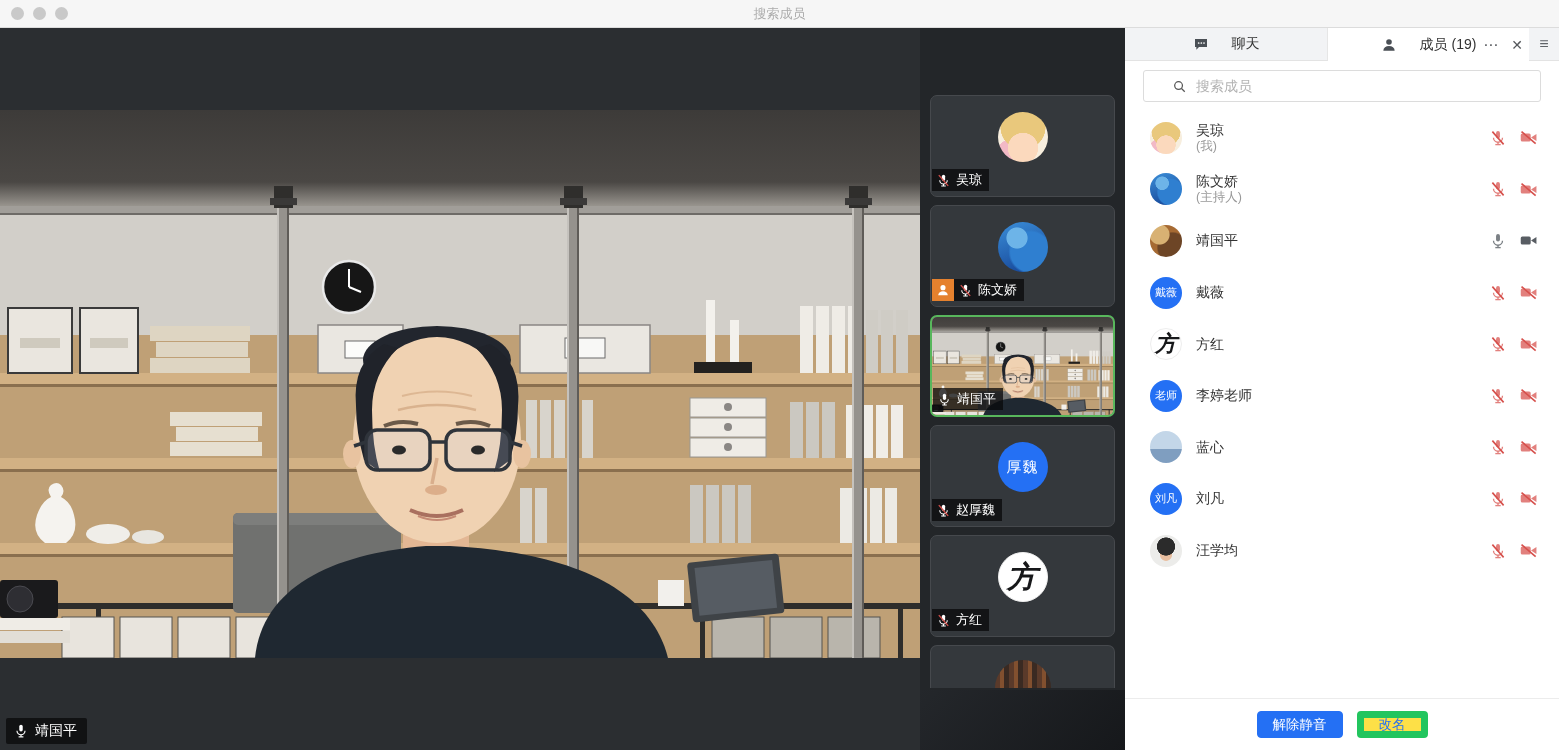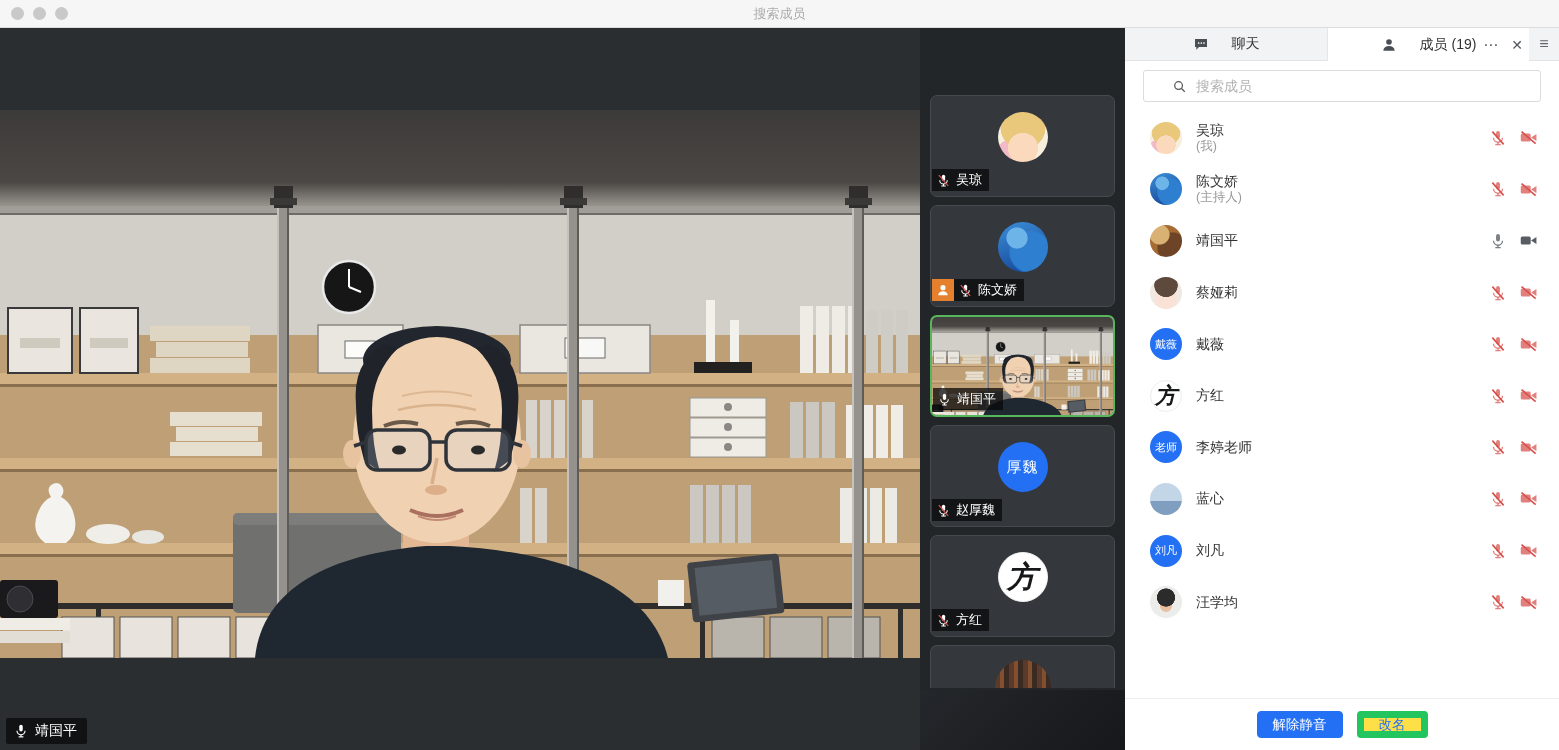--- a/index.html
+++ b/index.html
@@ -505,35 +505,20 @@
         <div class="m-icons">
           <svg class="icon row-mic ic-mic-on-list" width="18" height="18">
               <use href="#i-mic"></use>
             </svg>
           <svg class="icon row-cam ic-cam-on-list" width="19" height="19">
               <use href="#i-cam"></use>
             </svg>
         </div>
       </div>
         <div class="m-row">
-        <div class="avatar avatar--cartoon-pale"></div>
-        <div class="m-info">
-          <div class="m-name">蔡娅莉</div>
-
-        </div>
-        <div class="m-icons">
-          <svg class="icon row-mic ic-mic-off-list" width="18" height="18">
-              <use href="#i-mic-off"></use>
-            </svg>
-          <svg class="icon row-cam ic-cam-off-list" width="19" height="19">
-              <use href="#i-cam-off"></use>
-            </svg>
-        </div>
-      </div>
-        <div class="m-row">
         <div class="avatar avatar--blue-badge">戴薇</div>
         <div class="m-info">
           <div class="m-name">戴薇</div>
 
         </div>
         <div class="m-icons">
           <svg class="icon row-mic ic-mic-off-list" width="18" height="18">
               <use href="#i-mic-off"></use>
             </svg>
           <svg class="icon row-cam ic-cam-off-list" width="19" height="19">

